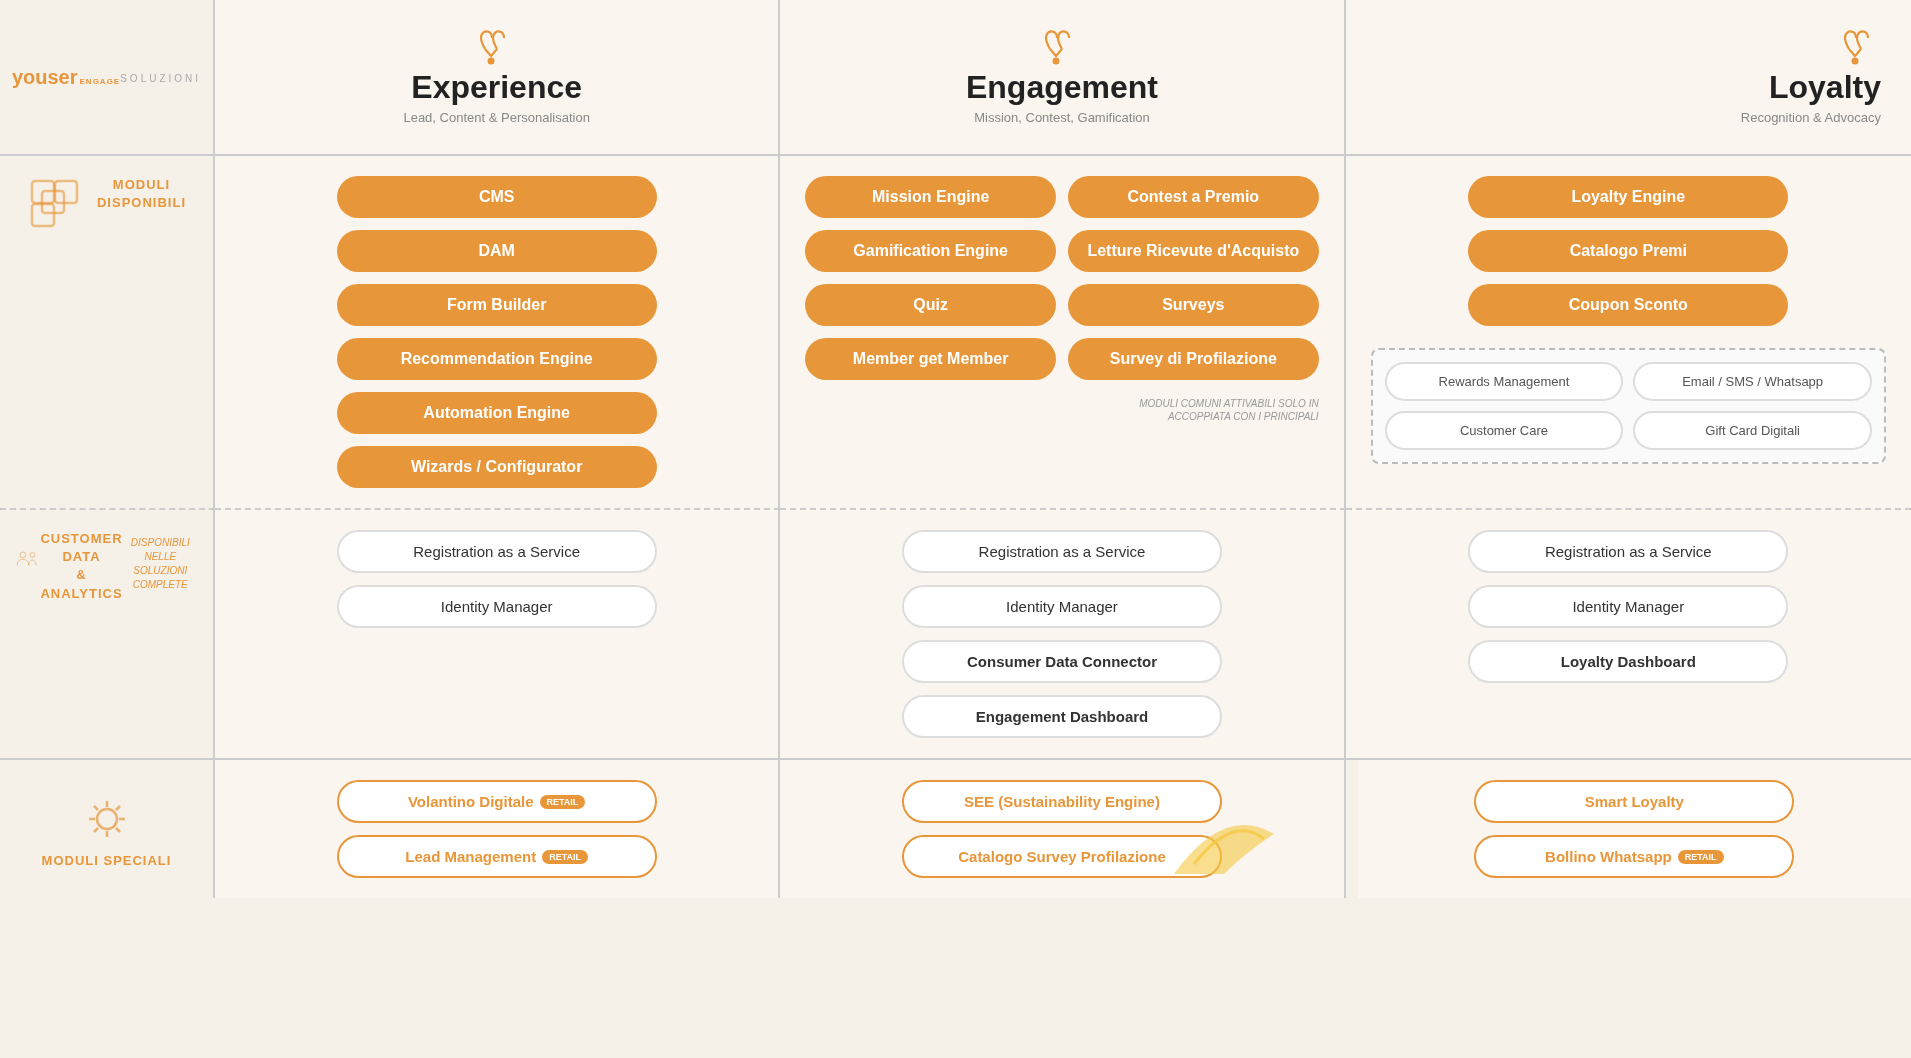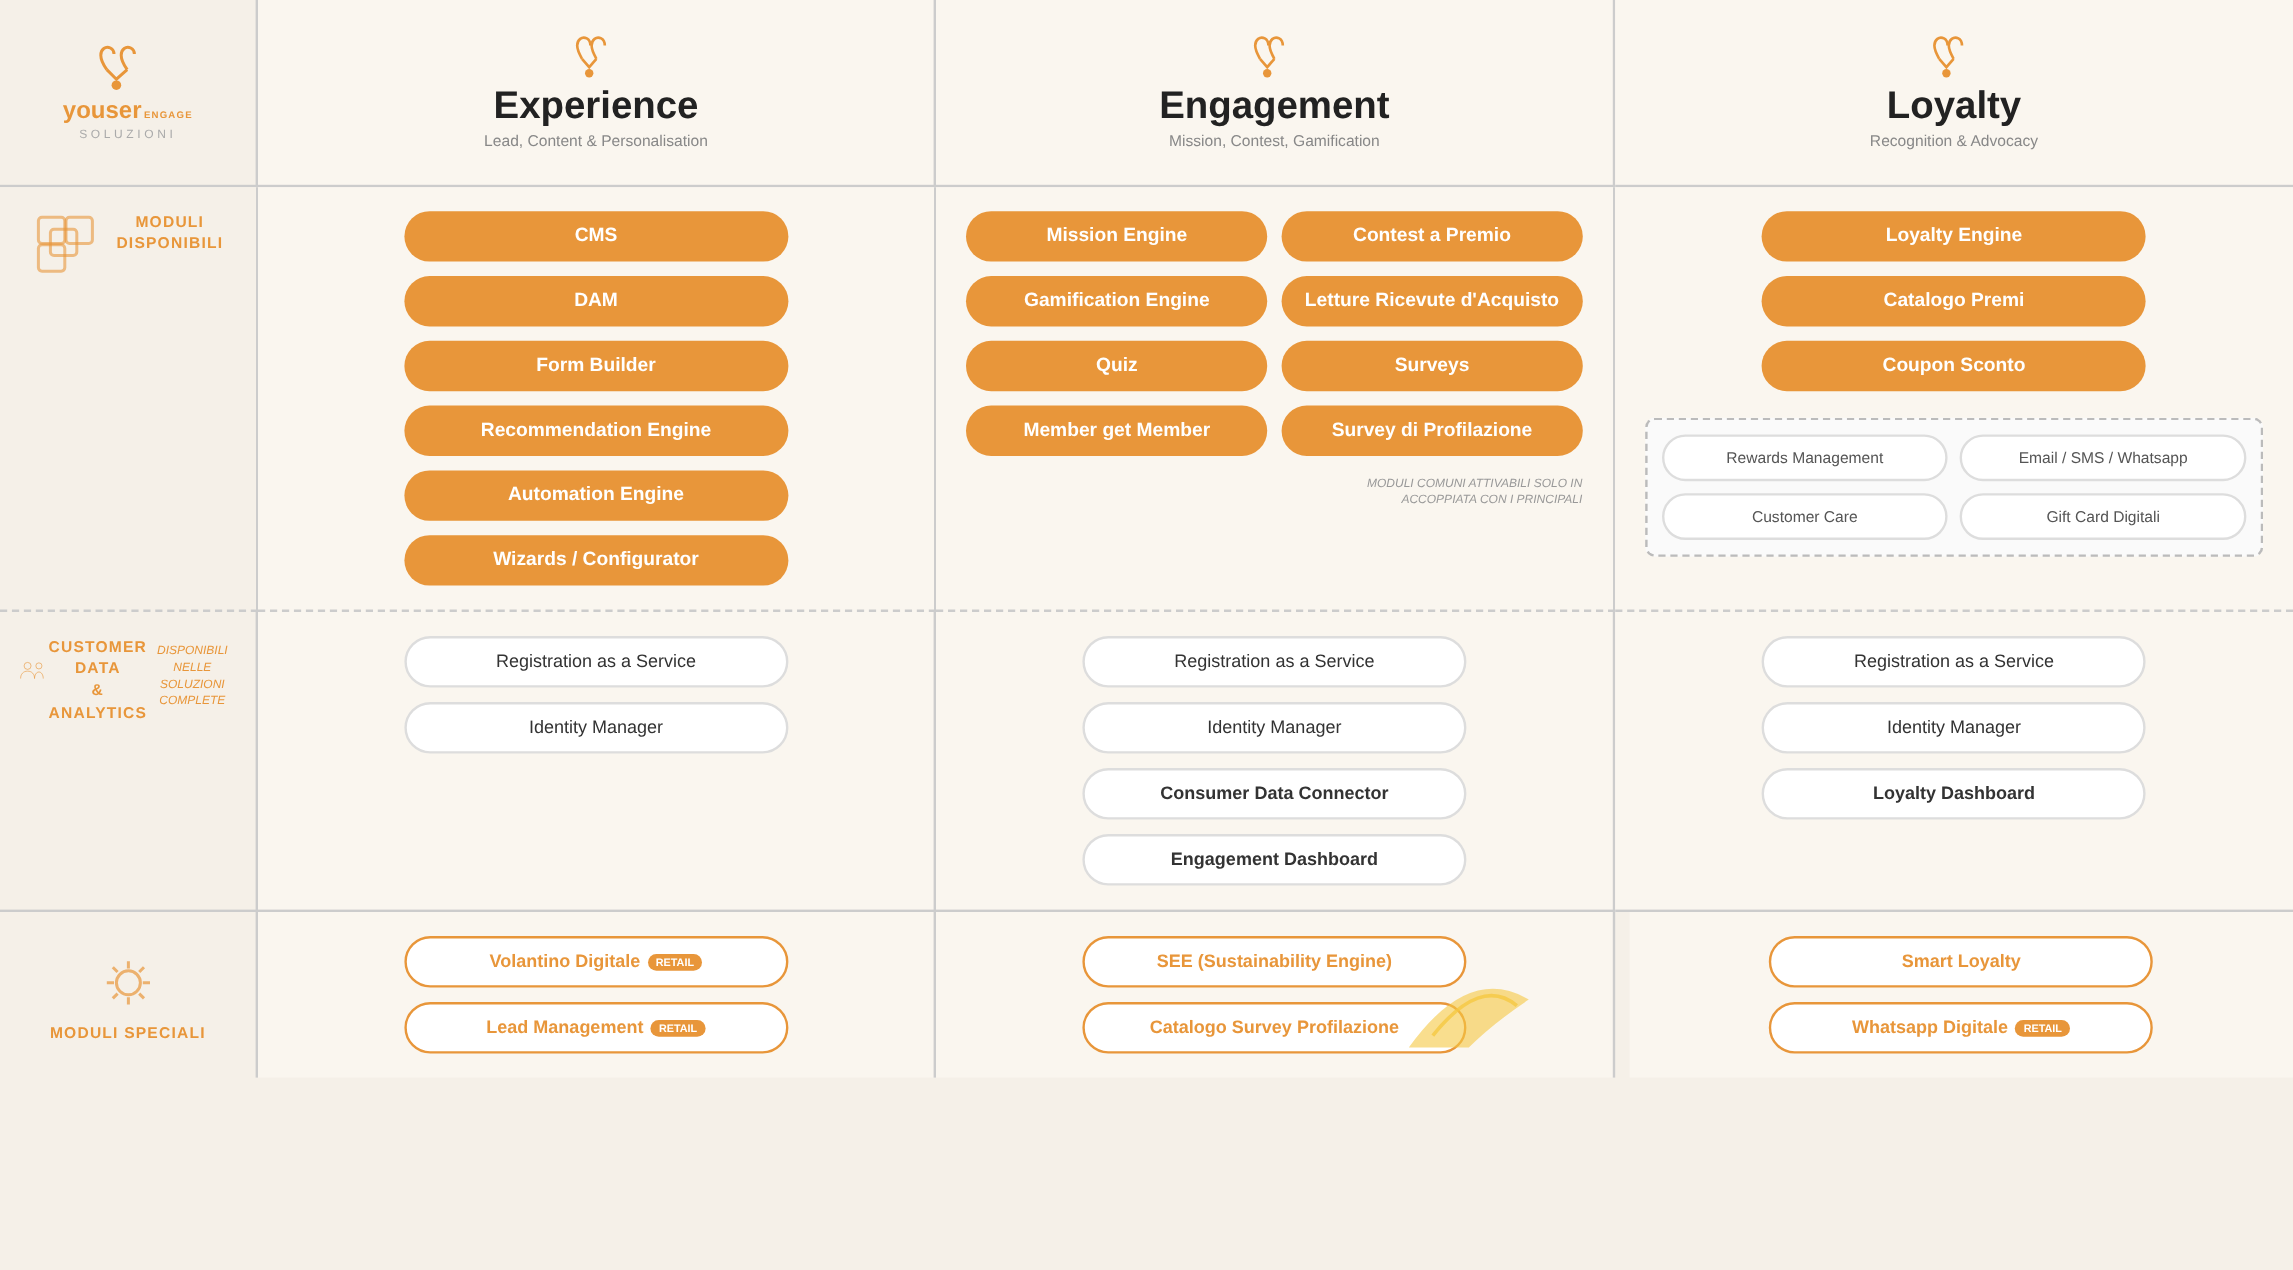--- a/index.html
+++ b/index.html
@@ -19,21 +19,21 @@
       background: #f5f0e8;
     }
 
     
     .header-logo {
       background: #f5f0e8;
       border-right: 2px solid #ccc;
       border-bottom: 2px solid #ccc;
       padding: 18px 15px;
       display: flex;
-      flex-direction: column;
+      flex-direction: row;
       align-items: center;
       justify-content: center;
     }
 
     .header-col {
       padding: 29px 30px;
       border-right: 2px solid #ccc;
       border-bottom: 2px solid #ccc;
       display: flex;
       flex-direction: column;
@@ -299,21 +299,21 @@
     <svg class="col-icon-svg" viewBox="0 0 40 40" fill="none" xmlns="http://www.w3.org/2000/svg">
       <path d="M8 20 C8 20 4 13 4 9 C4 4 8 1 12 3 C14 4 15 7 15 9" stroke="#e8963a" stroke-width="2.2" fill="none"></path>
       <path d="M20 20 C20 20 16 13 16 9 C16 4 20 1 24 3 C26 4 27 7 27 9" stroke="#e8963a" stroke-width="2.2" fill="none"></path>
       <path d="M8 20 L14 27 L20 20" stroke="#e8963a" stroke-width="2.2" fill="none"></path>
       <circle cx="14" cy="32" r="3.5" fill="#e8963a"></circle>
     </svg>
     <div class="col-title">Engagement</div>
     <div class="col-subtitle">Mission, Contest, Gamification</div>
   </div>
 
-  <div class="header-col row1 col4" style="border-right:none;">
+  <div class="header-col row1 col4" style="border-right:none;align-items:flex-end;">
     <svg class="col-icon-svg" viewBox="0 0 40 40" fill="none" xmlns="http://www.w3.org/2000/svg">
       <path d="M8 20 C8 20 4 13 4 9 C4 4 8 1 12 3 C14 4 15 7 15 9" stroke="#e8963a" stroke-width="2.2" fill="none"></path>
       <path d="M20 20 C20 20 16 13 16 9 C16 4 20 1 24 3 C26 4 27 7 27 9" stroke="#e8963a" stroke-width="2.2" fill="none"></path>
       <path d="M8 20 L14 27 L20 20" stroke="#e8963a" stroke-width="2.2" fill="none"></path>
       <circle cx="14" cy="32" r="3.5" fill="#e8963a"></circle>
     </svg>
     <div class="col-title">Loyalty</div>
     <div class="col-subtitle">Recognition &amp; Advocacy</div>
   </div>
 
@@ -435,18 +435,18 @@
         <path d="M30 80 Q70 30 100 55" stroke="#f5c842" stroke-width="3" fill="none" opacity="0.8"></path>
       </svg>
     </div>
   </div>
 
   <div class="special-content row4 col4" style="border-right:none;">
     <div class="btn-with-badge" style="border-color:#e8963a;">
       <span>Smart Loyalty</span>
     </div>
     <div class="btn-with-badge">
-      <span>Whatsapp Digitale</span>
+      <span>Bollino Whatsapp</span>
       <span class="retail-badge">RETAIL</span>
     </div>
   </div>
 
 </div>
 
 </body></html>

